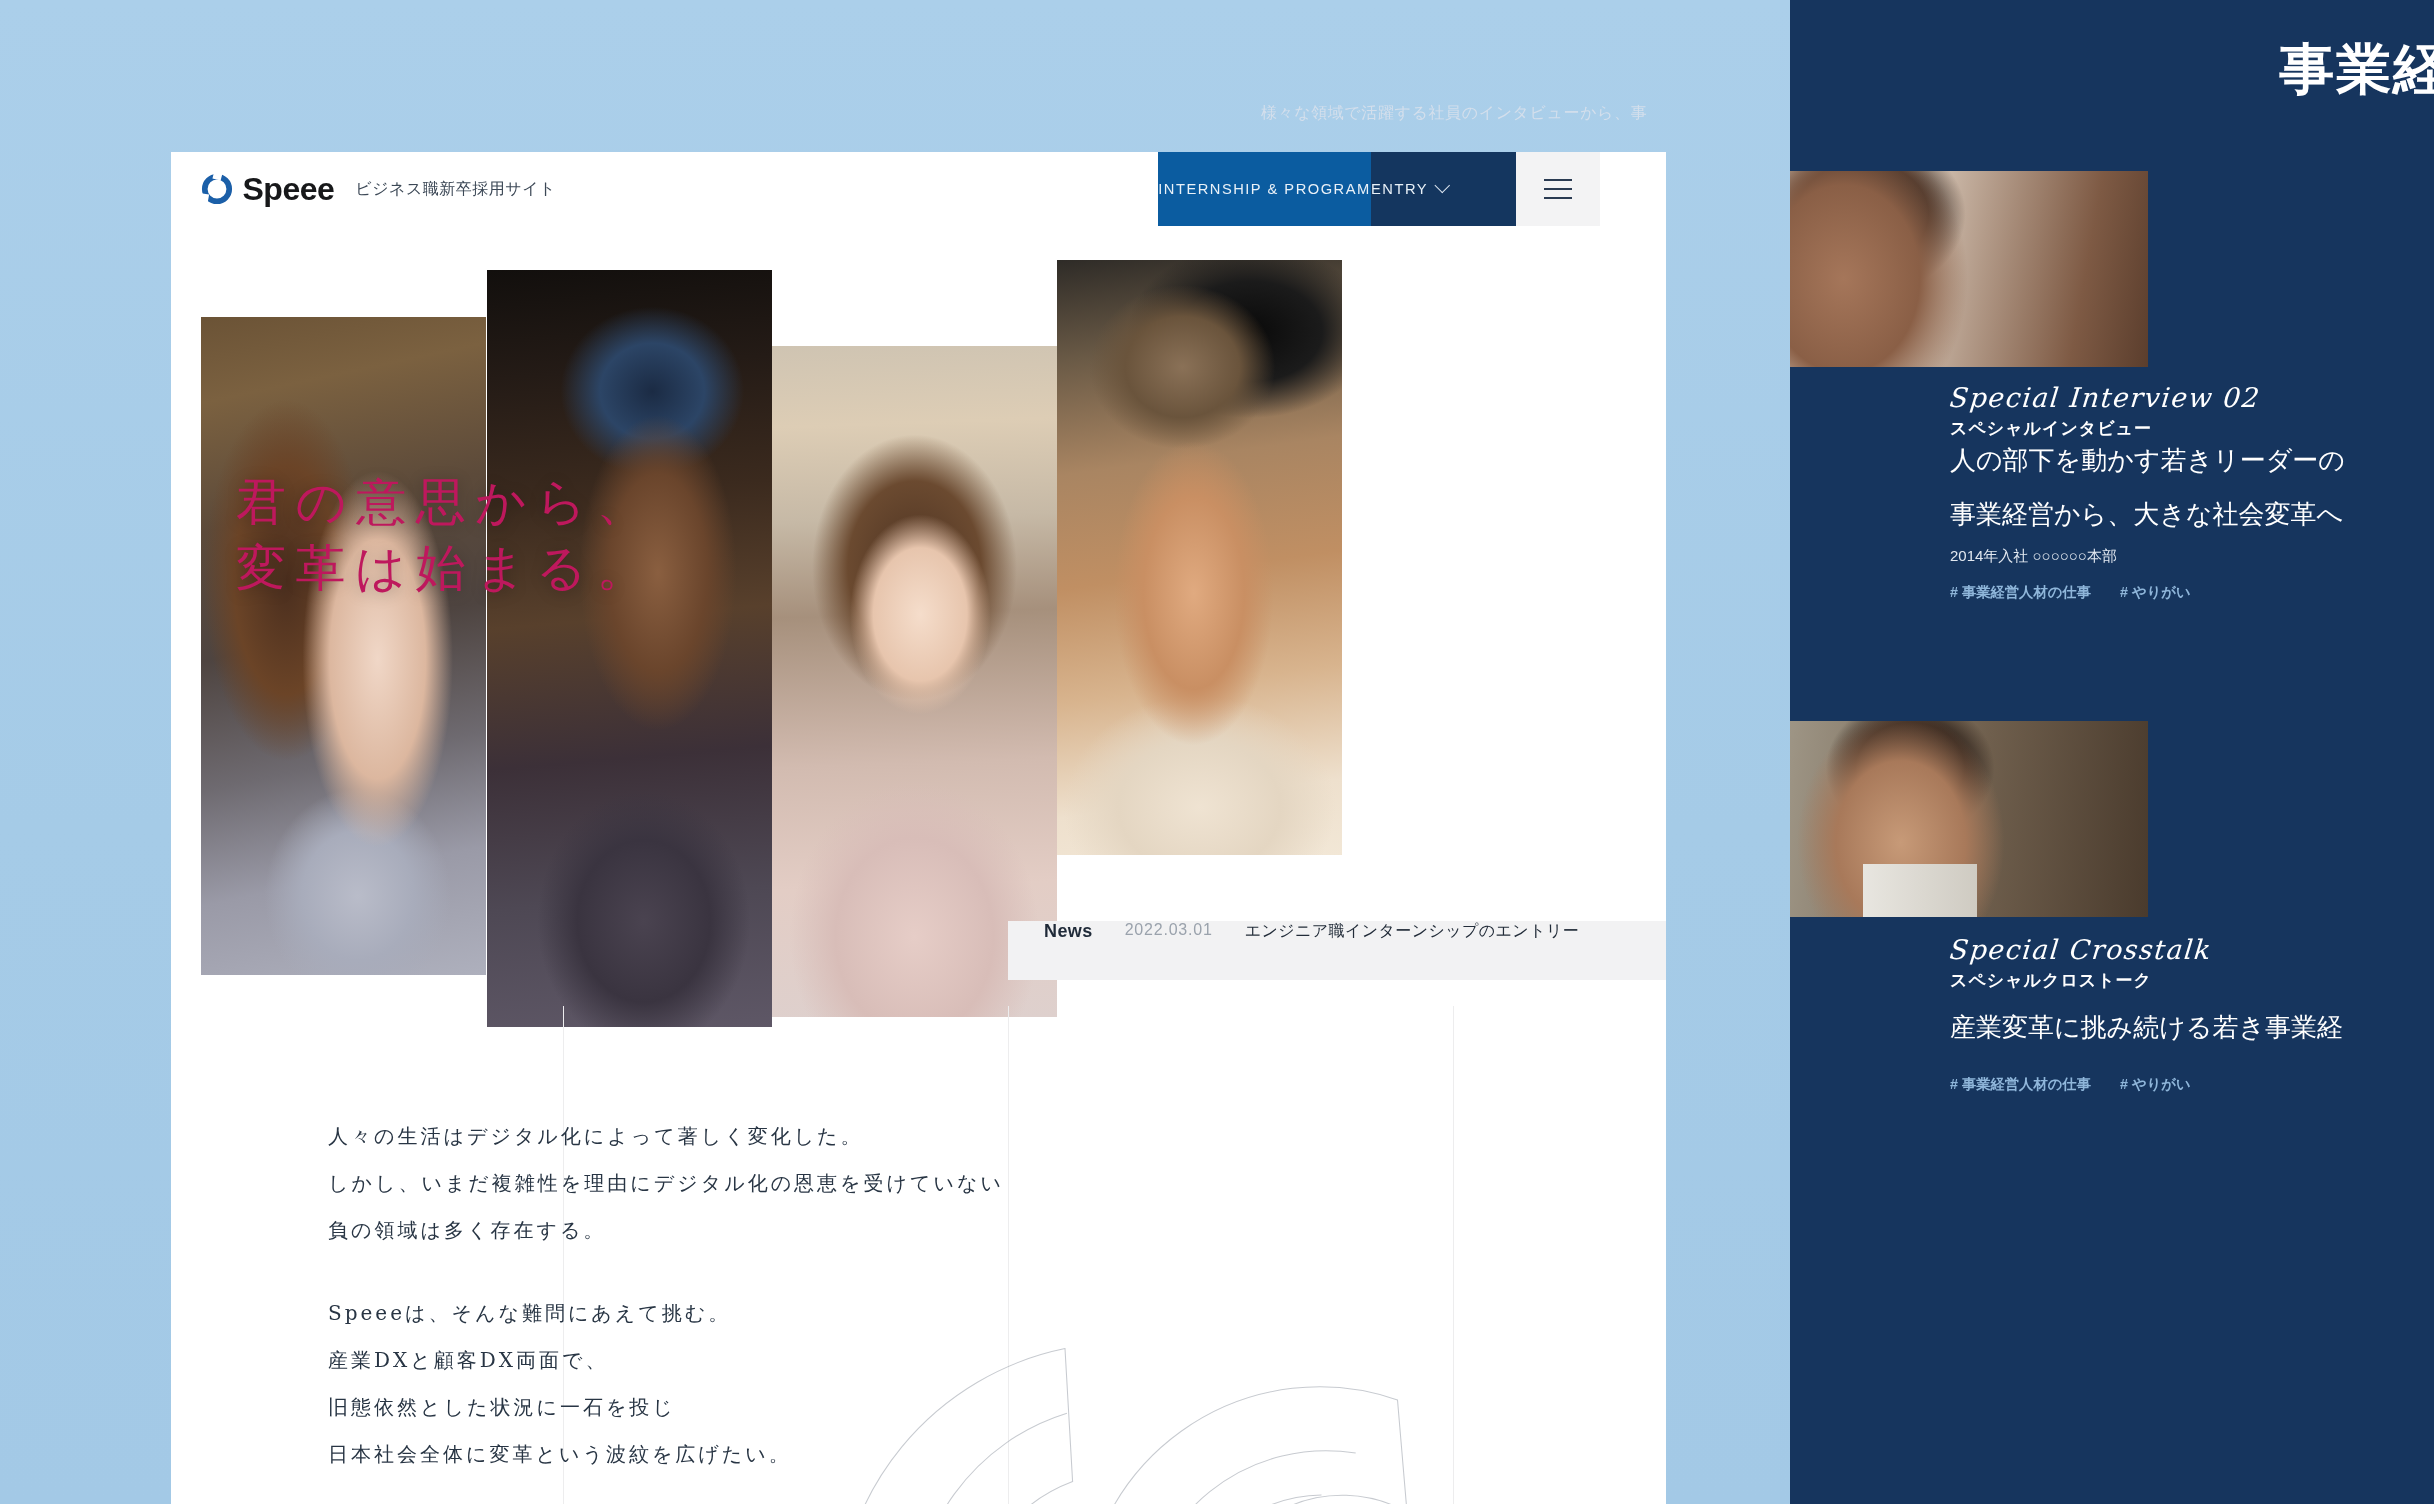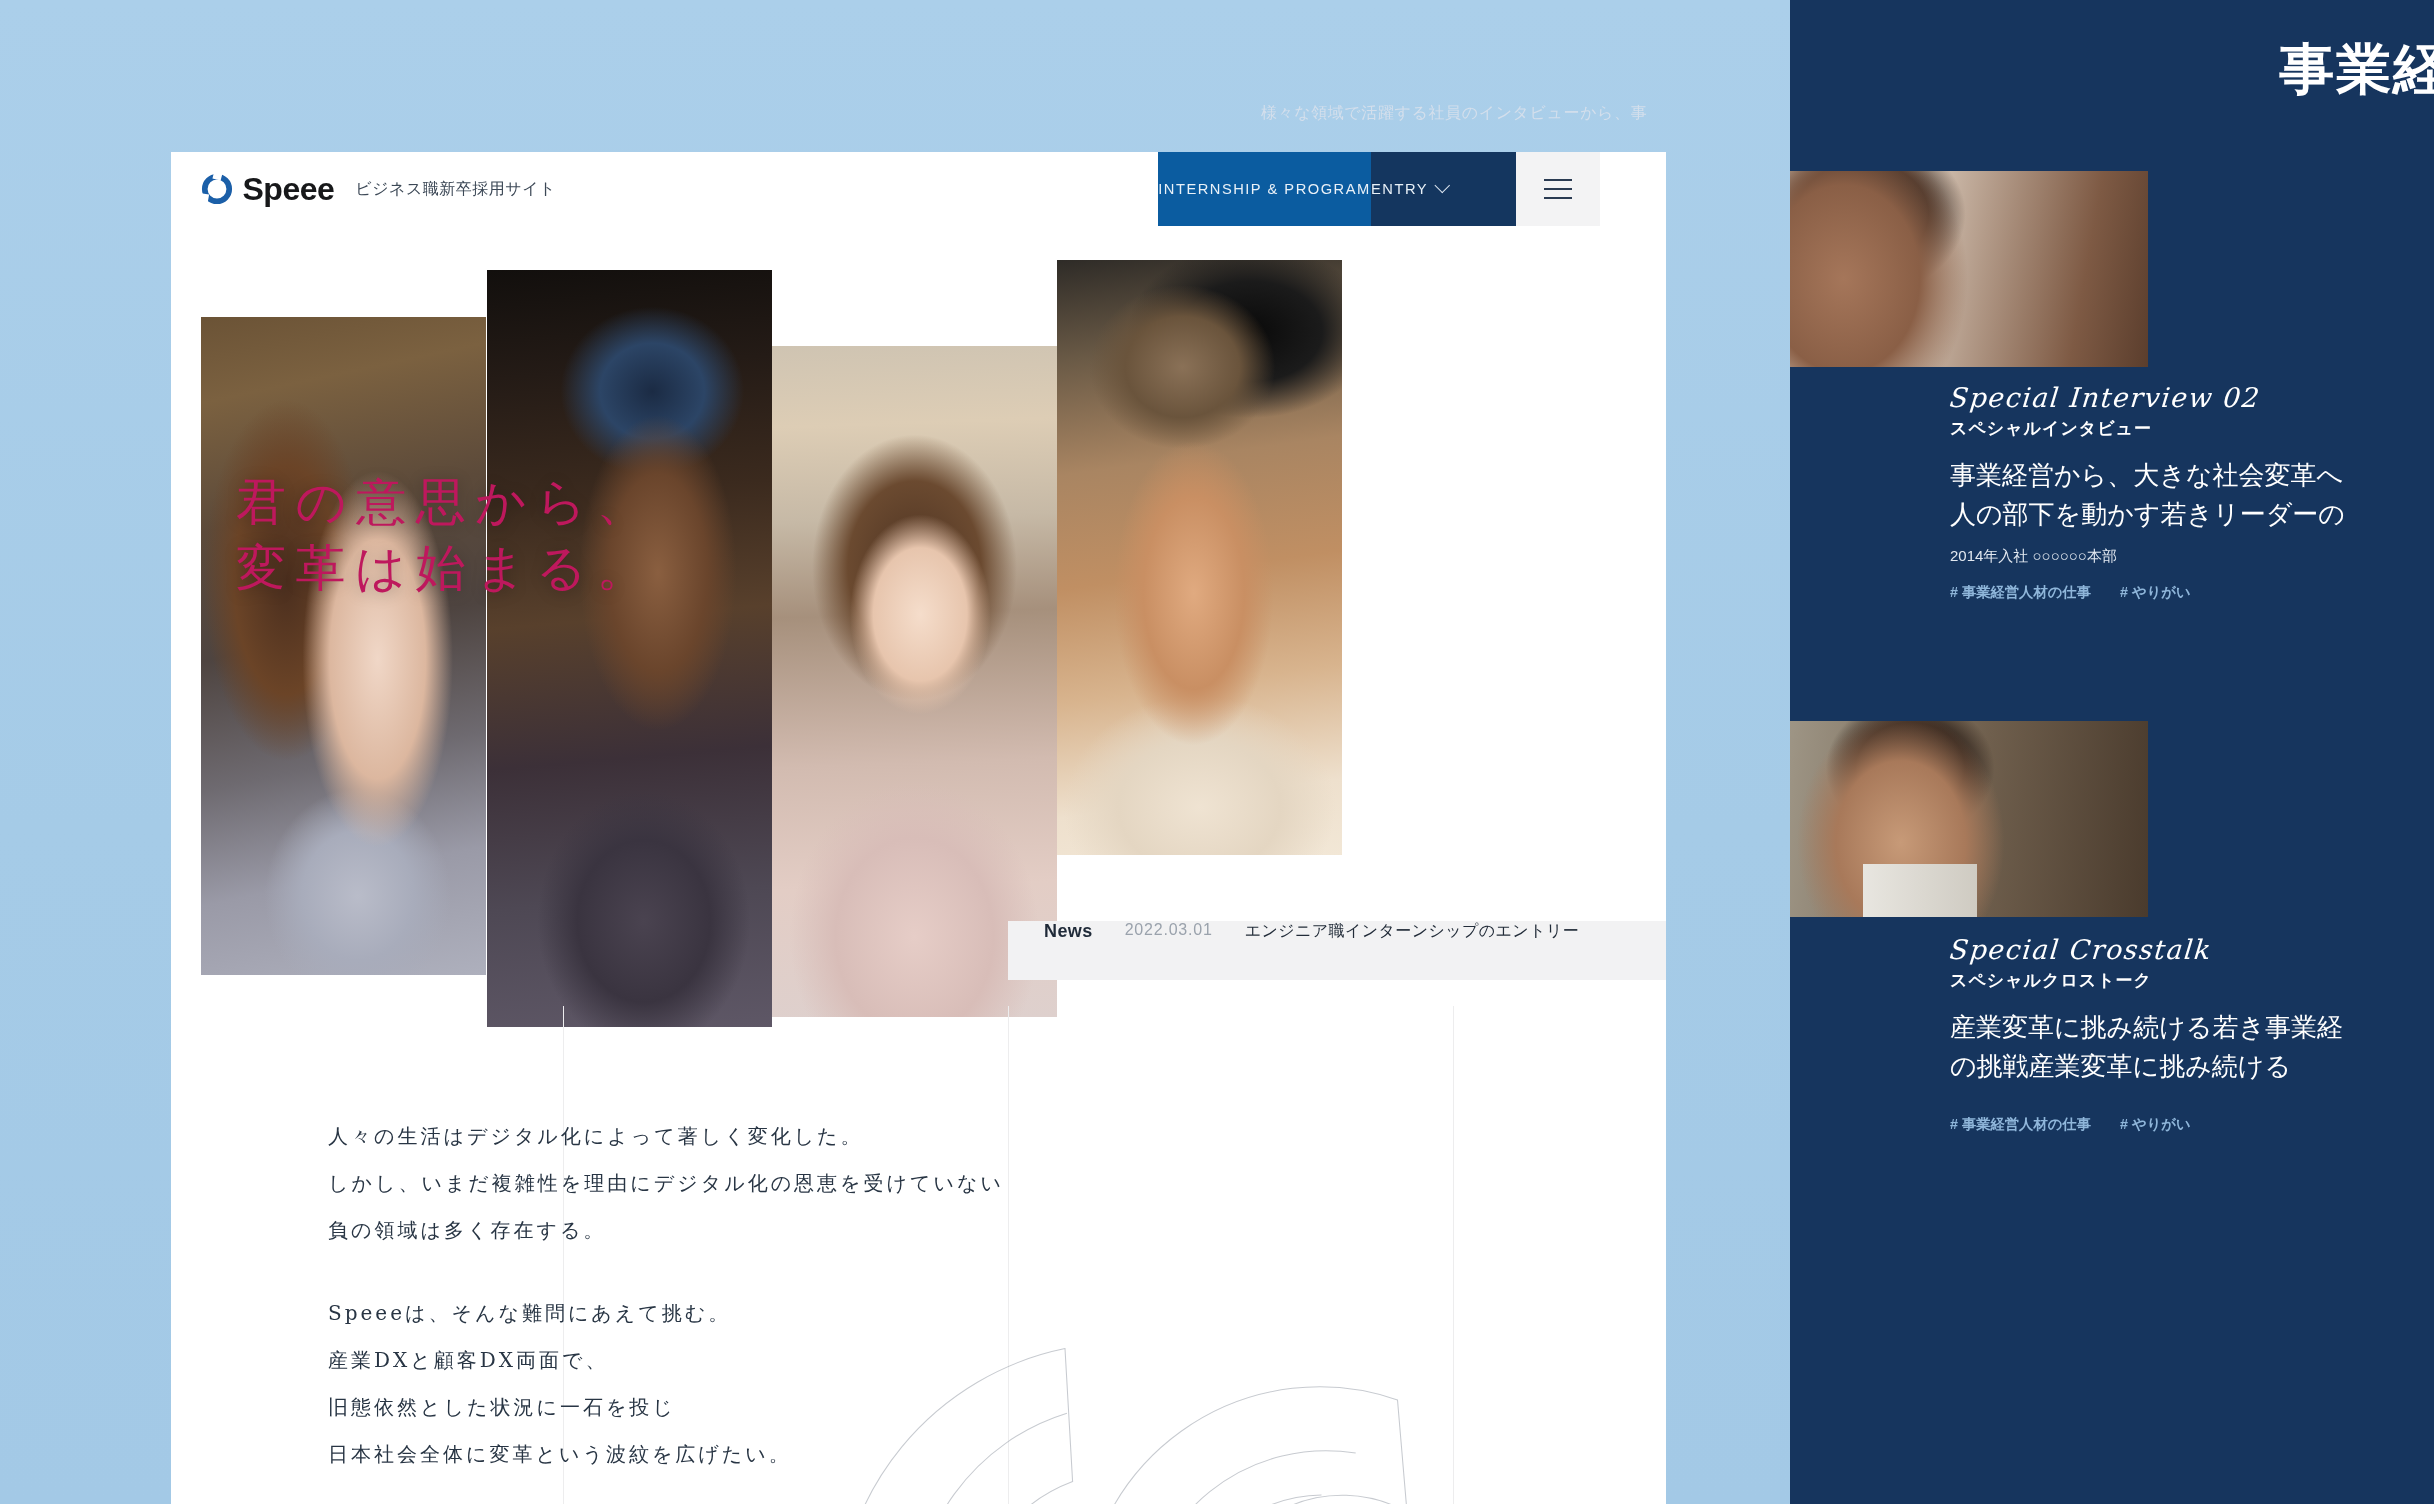--- a/index.html
+++ b/index.html
@@ -152,42 +152,41 @@
           radial-gradient(ellipse 200px 247px at 68% 55%, #a5765a 0%, #8a5f46 38%, rgba(138,95,70,0) 62%),
           radial-gradient(ellipse 143px 114px at 70% 22%, #2b211c 0%, #3a2b23 46%, rgba(58,43,35,0) 72%),
           radial-gradient(ellipse 143px 86px at 56% 75%, #b08a6c 0%, rgba(176,138,108,0) 70%),
           linear-gradient(100deg,#f3efe9 0%,#f7f3ec 26%,#f0e7dc 50%,#e9ddcf 70%,#7e5a44 92%,#5b3e2d 100%);"></div>
 
     </div>
 
     <div class="navy-card" style="left:160px; top:382px;">
       <div class="script-title">Special Interview 02</div>
       <div class="script-sub">スペシャルインタビュー</div>
+      <div class="card-head" style="margin-top:1.9px;">人の部下を動かす若きリーダーの</div>
       <div class="card-head">事業経営から、大きな社会変革へ</div>
-      <div class="card-head" style="margin-top:1.9px;">人の部下を動かす若きリーダーの</div>
       <div class="card-meta">2014年入社 ○○○○○○本部</div>
       <div class="card-tags">
         <span># 事業経営人材の仕事</span>
         <span># やりがい</span>
       </div>
     </div>
 
     <div class="navy-photo" style="left:-593px; top:721px; width:951px; height:196px;">
       <div class="ph-inner" style="background:
           radial-gradient(ellipse 162px 204px at 74% 62%, #c79a78 0%, #a8795a 40%, rgba(168,121,90,0) 64%),
           radial-gradient(ellipse 114px 95px at 75% 24%, #241b16 0%, #32251d 48%, rgba(50,37,29,0) 74%),
           linear-gradient(95deg,#d9d3c6 0%,#e6e0d2 18%,#cfc9bb 34%,#bdb6a7 48%,#9c9383 62%,#6f5f4d 82%,#4a3b2d 100%);"></div>
       <div style="position:absolute; left:666px; top:143px; width:114px; height:53px; background:linear-gradient(90deg,#e8e6e0,#cfcbc2);"></div>
     </div>
 
     <div class="navy-card" style="left:160px; top:934px;">
       <div class="script-title">Special Crosstalk</div>
       <div class="script-sub">スペシャルクロストーク</div>
       <div class="card-head">産業変革に挑み続ける若き事業経</div>
-      <div class="card-head" style="margin-top:1.9px;">の挑戦産業変革に挑み続ける</div>
       <div class="card-tags" style="margin-top:28.5px;">
         <span># 事業経営人材の仕事</span>
         <span># やりがい</span>
       </div>
     </div>
   </div>
 
   <div class="navy-sub">様々な領域で活躍する社員のインタビューから、事</div>
 
   <div class="site-card">

